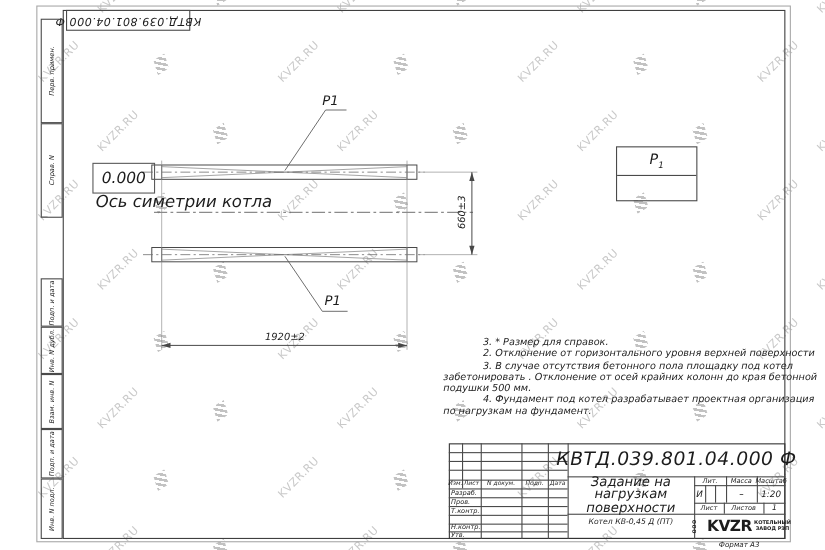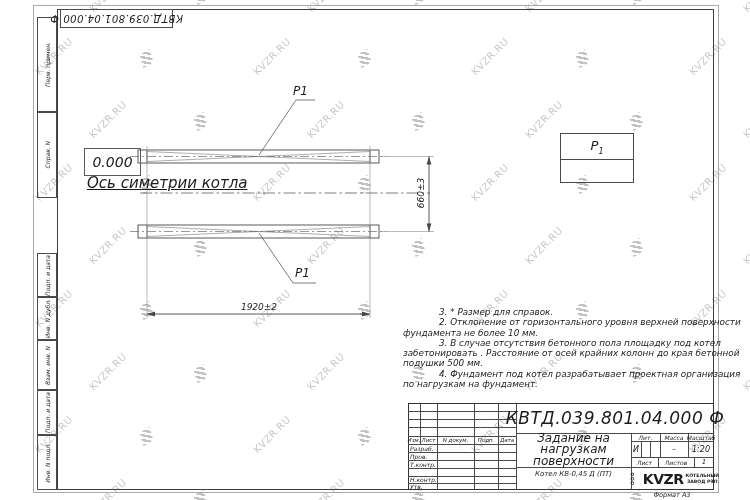--- a/index.html
+++ b/index.html
@@ -159,38 +159,37 @@
 
     <line x1="259" y1="155" x2="296" y2="100" stroke="#5a5a5a" stroke-width="0.8"></line>
     <line x1="296" y1="100" x2="315" y2="100" stroke="#5a5a5a" stroke-width="0.8"></line>
     <line x1="259" y1="233" x2="293" y2="283" stroke="#5a5a5a" stroke-width="0.8"></line>
     <line x1="293" y1="283" x2="316" y2="283" stroke="#5a5a5a" stroke-width="0.8"></line>
   </svg>
 
   <div class="abs cellb ctr" style="left:84px;top:148px;width:57px;height:28px;border-color:#5a5a5a;">
     <span class="it" style="font-size:14px;">0.000</span>
   </div>
-  <span class="abs it" style="left:87px;top:174px;font-size:15px;white-space:nowrap;text-decoration:underline;">Ось симетрии котла</span>
+  <span class="abs it" style="left:87px;top:174px;font-size:15px;white-space:nowrap;">Ось симетрии котла</span>
   <span class="abs it" style="left:293px;top:84px;font-size:12px;">P1</span>
   <span class="abs it" style="left:295px;top:266px;font-size:12px;">P1</span>
   <span class="abs it ctr" style="left:212px;top:302px;width:94px;height:10px;font-size:9px;text-align:right;">1920±2</span>
   <span class="abs it ctr" style="left:399px;top:188px;width:44px;height:10px;font-size:9px;transform:rotate(-90deg);">660±3</span>
 
   <div class="abs cellb" style="left:560px;top:133px;width:74px;height:50px;">
     <div class="ctr" style="height:25px;border-bottom:1px solid #4a4a4a;">
       <span class="it" style="font-size:13px;"><span>P</span><sub style="font-size:8px;">1</sub></span>
     </div>
   </div>
 
   <div class="abs" style="left:403px;top:307px;width:313px;">
     <div class="note-line note-ind">3.  * Размер для справок.</div>
     <div class="note-line note-ind">2.  Отклонение от горизонтального уровня верхней поверхности</div>
-    <div class="note-line">фундамента не более  10  мм.</div>
     <div class="note-line note-ind">3.  В случае отсутствия бетонного пола площадку под котел</div>
-    <div class="note-line">забетонировать .  Расстояние от осей крайних колонн до края бетонной</div>
+    <div class="note-line">забетонировать .  Отклонение от осей крайних колонн до края бетонной</div>
     <div class="note-line">подушки  500  мм.</div>
     <div class="note-line note-ind">4.  Фундамент под котел разрабатывает проектная организация</div>
     <div class="note-line">по нагрузкам на фундамент.</div>
   </div>
 
   <div class="abs" style="left:408px;top:403px;width:306px;height:87px;border:1px solid #333;"></div>
 
   <div class="vl" style="left:420px;top:403px;height:41px;"></div>
   <div class="vl" style="left:437px;top:403px;height:87px;"></div>
   <div class="vl" style="left:474px;top:403px;height:87px;"></div>

